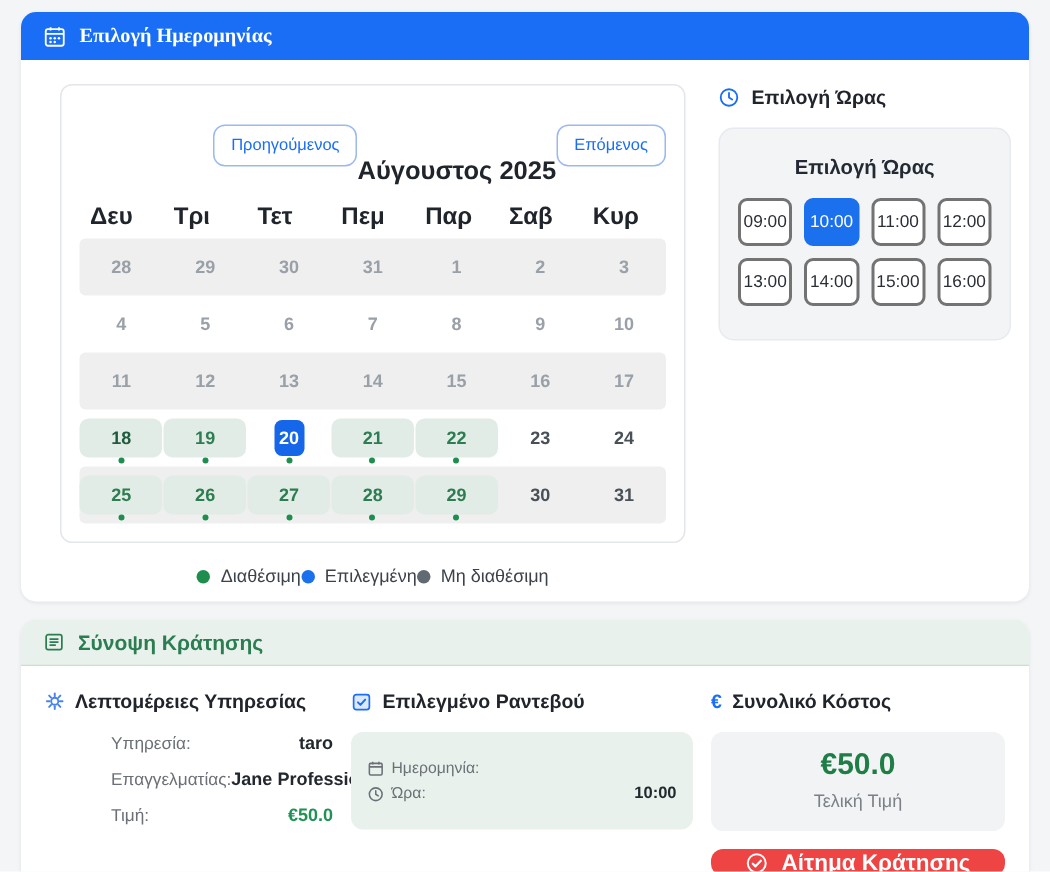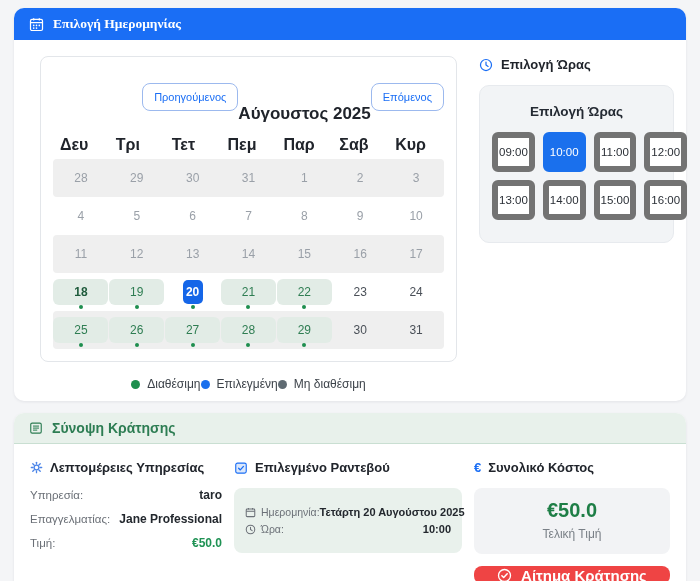--- a/index.html
+++ b/index.html
@@ -25,21 +25,21 @@
   .nav-btn {
     background:#fff; color:#1a6ef5; border:1px solid #9cb9ee; border-radius:8px;
     font-family:inherit; font-size:11px; padding:7px 11px; cursor:pointer;
   }
   .month-title { font-size:17px; font-weight:bold; color:#20242b;margin-top:34px; }
   .weekday-row { display:grid; grid-template-columns:repeat(7,1fr); margin-bottom:5px; }
   .wd { font-size:16px; font-weight:bold; color:#20242b; padding-left:7px; }
   .week { display:grid; grid-template-columns:repeat(7,1fr); height:38px; border-radius:4px; }
   .week:nth-child(odd) { background:#efefef; }
   .day-cell { position:relative; display:flex; align-items:center; justify-content:center; }
-  .day-box { font-size:12px; display:flex; align-items:center; justify-content:center; }
+  .day-box { font-size:12px; display:flex; align-items:center; justify-content:center;font-weight:bold; }
   .day-cell.past .day-box { color:#9aa0a8; }
   .day-cell.plain .day-box { color:#4a5058; }
   .day-cell.avail .day-box {
     background:#e2ece6; color:#2e7d52; width:55px; height:26px; border-radius:6px; cursor:pointer;
   }
   .day-cell.avail .day-box.bold { font-weight:bold; color:#1f5b3c; }
   .day-cell.sel .day-box {
     background:#1566e8; color:#fff; width:20px; height:24px; border-radius:5px; font-weight:bold; cursor:pointer;
   }
   .day-dot { position:absolute; bottom:2px; width:4px; height:4px; border-radius:50%; background:#1e8e4e; }
@@ -47,36 +47,36 @@
   .lg { display:flex; align-items:center; gap:7px; font-size:12px; color:#3c4249; }
   .lgdot { width:9px; height:9px; border-radius:50%; }
 
   
   .time-col { flex:1; min-width:0; }
   .time-label { display:flex; align-items:center; gap:8px; font-weight:bold; font-size:13px; color:#20242b; margin:1px 0 13px; }
   .time-panel { background:#f2f4f6; border:1px solid #e7eaee; border-radius:10px; padding:13px 12px 22px; }
   .time-title { text-align:center; font-weight:bold; font-size:13.5px; color:#242a33; margin:5px 0 13px; }
   .slot-grid { display:grid; grid-template-columns:repeat(4,1fr); gap:8px; }
   .slot {
-    background:#fff; border:6px solid #737373; border-radius:6px; font-family:inherit;
+    background:#fff; border:2px solid #737373; border-radius:6px; font-family:inherit;
     font-size:11.5px; color:#2a2f36; padding:8px 1px; text-align:center; cursor:pointer;
   }
   .slot.sel { background:#1a70ed; border-color:#1a70ed; color:#fff; }
 
   
   .summary-card { margin-top:12px; border-radius:10px 10px 0 0; }
   .summary-header {
     background:#e8f1eb; color:#2d7d53; font-weight:bold; font-size:14px; height:31px;
     display:flex; align-items:center; gap:9px; padding:0 15px;
     border-radius:10px 10px 0 0; border-bottom:1px solid #c9dfd2;
   }
   .summary-body { display:grid; grid-template-columns:192px 228px 196px; gap:12px; padding:16px 16px 10px; }
   .col-head { display:flex; align-items:center; gap:7px; font-weight:bold; font-size:13px; color:#20242b; margin-bottom:13px; white-space:nowrap; }
   .srow { display:flex; justify-content:space-between; align-items:baseline; font-size:11.5px; margin-bottom:10px; }
-  .srow .lab { color:#6b7077; }
+  .srow .lab { color:#6b7077;margin-left:44px; }
   .srow .val { color:#23282e; font-weight:bold; font-size:12px; white-space:nowrap; }
   .srow .val.green { color:#1f9254; }
   .appt-card { background:#e9f1ec; border-radius:8px; padding:13px 11px; }
   .arow { display:flex; align-items:center; margin:5px 0; white-space:nowrap; }
   .alab { color:#6b7077; font-size:10.5px; display:flex; align-items:center; gap:5px; }
   .aval { margin-left:auto; font-weight:bold; color:#23282e; font-size:11px; }
   .cost-card { background:#f2f3f5; border-radius:8px; text-align:center; padding:11px 8px 13px; }
   .cost-amount { color:#1e7e46; font-weight:bold; font-size:20px; }
   .cost-caption { color:#7a8087; font-size:12px; margin-top:5px; }
   .book-btn {
@@ -369,21 +369,20 @@
               <span class="icon">
                 <svg width="11" height="11" viewBox="0 0 16 16">
                     <rect x="1.8" y="2.8" width="12.4" height="11.2" rx="1.4" fill="none" stroke="#6b7077" stroke-width="1.5"></rect>
                     <line x1="1.8" y1="6.2" x2="14.2" y2="6.2" stroke="#6b7077" stroke-width="1.5"></line>
                     <line x1="5" y1="1.3" x2="5" y2="3.8" stroke="#6b7077" stroke-width="1.5"></line>
                     <line x1="11" y1="1.3" x2="11" y2="3.8" stroke="#6b7077" stroke-width="1.5"></line>
                   </svg>
               </span>
               <span>Ημερομηνία:</span>
             </span>
-            <span class="aval">Τετάρτη 20 Αυγούστου 2025</span>
           </div>
           <div class="arow">
             <span class="alab">
               <span class="icon">
                 <svg width="11" height="11" viewBox="0 0 16 16">
                     <circle cx="8" cy="8" r="6.2" fill="none" stroke="#6b7077" stroke-width="1.5"></circle>
                     <path d="M8 4.6 V8 L10.4 9.6" fill="none" stroke="#6b7077" stroke-width="1.5" stroke-linecap="round"></path>
                   </svg>
               </span>
               <span>Ώρα:</span>

